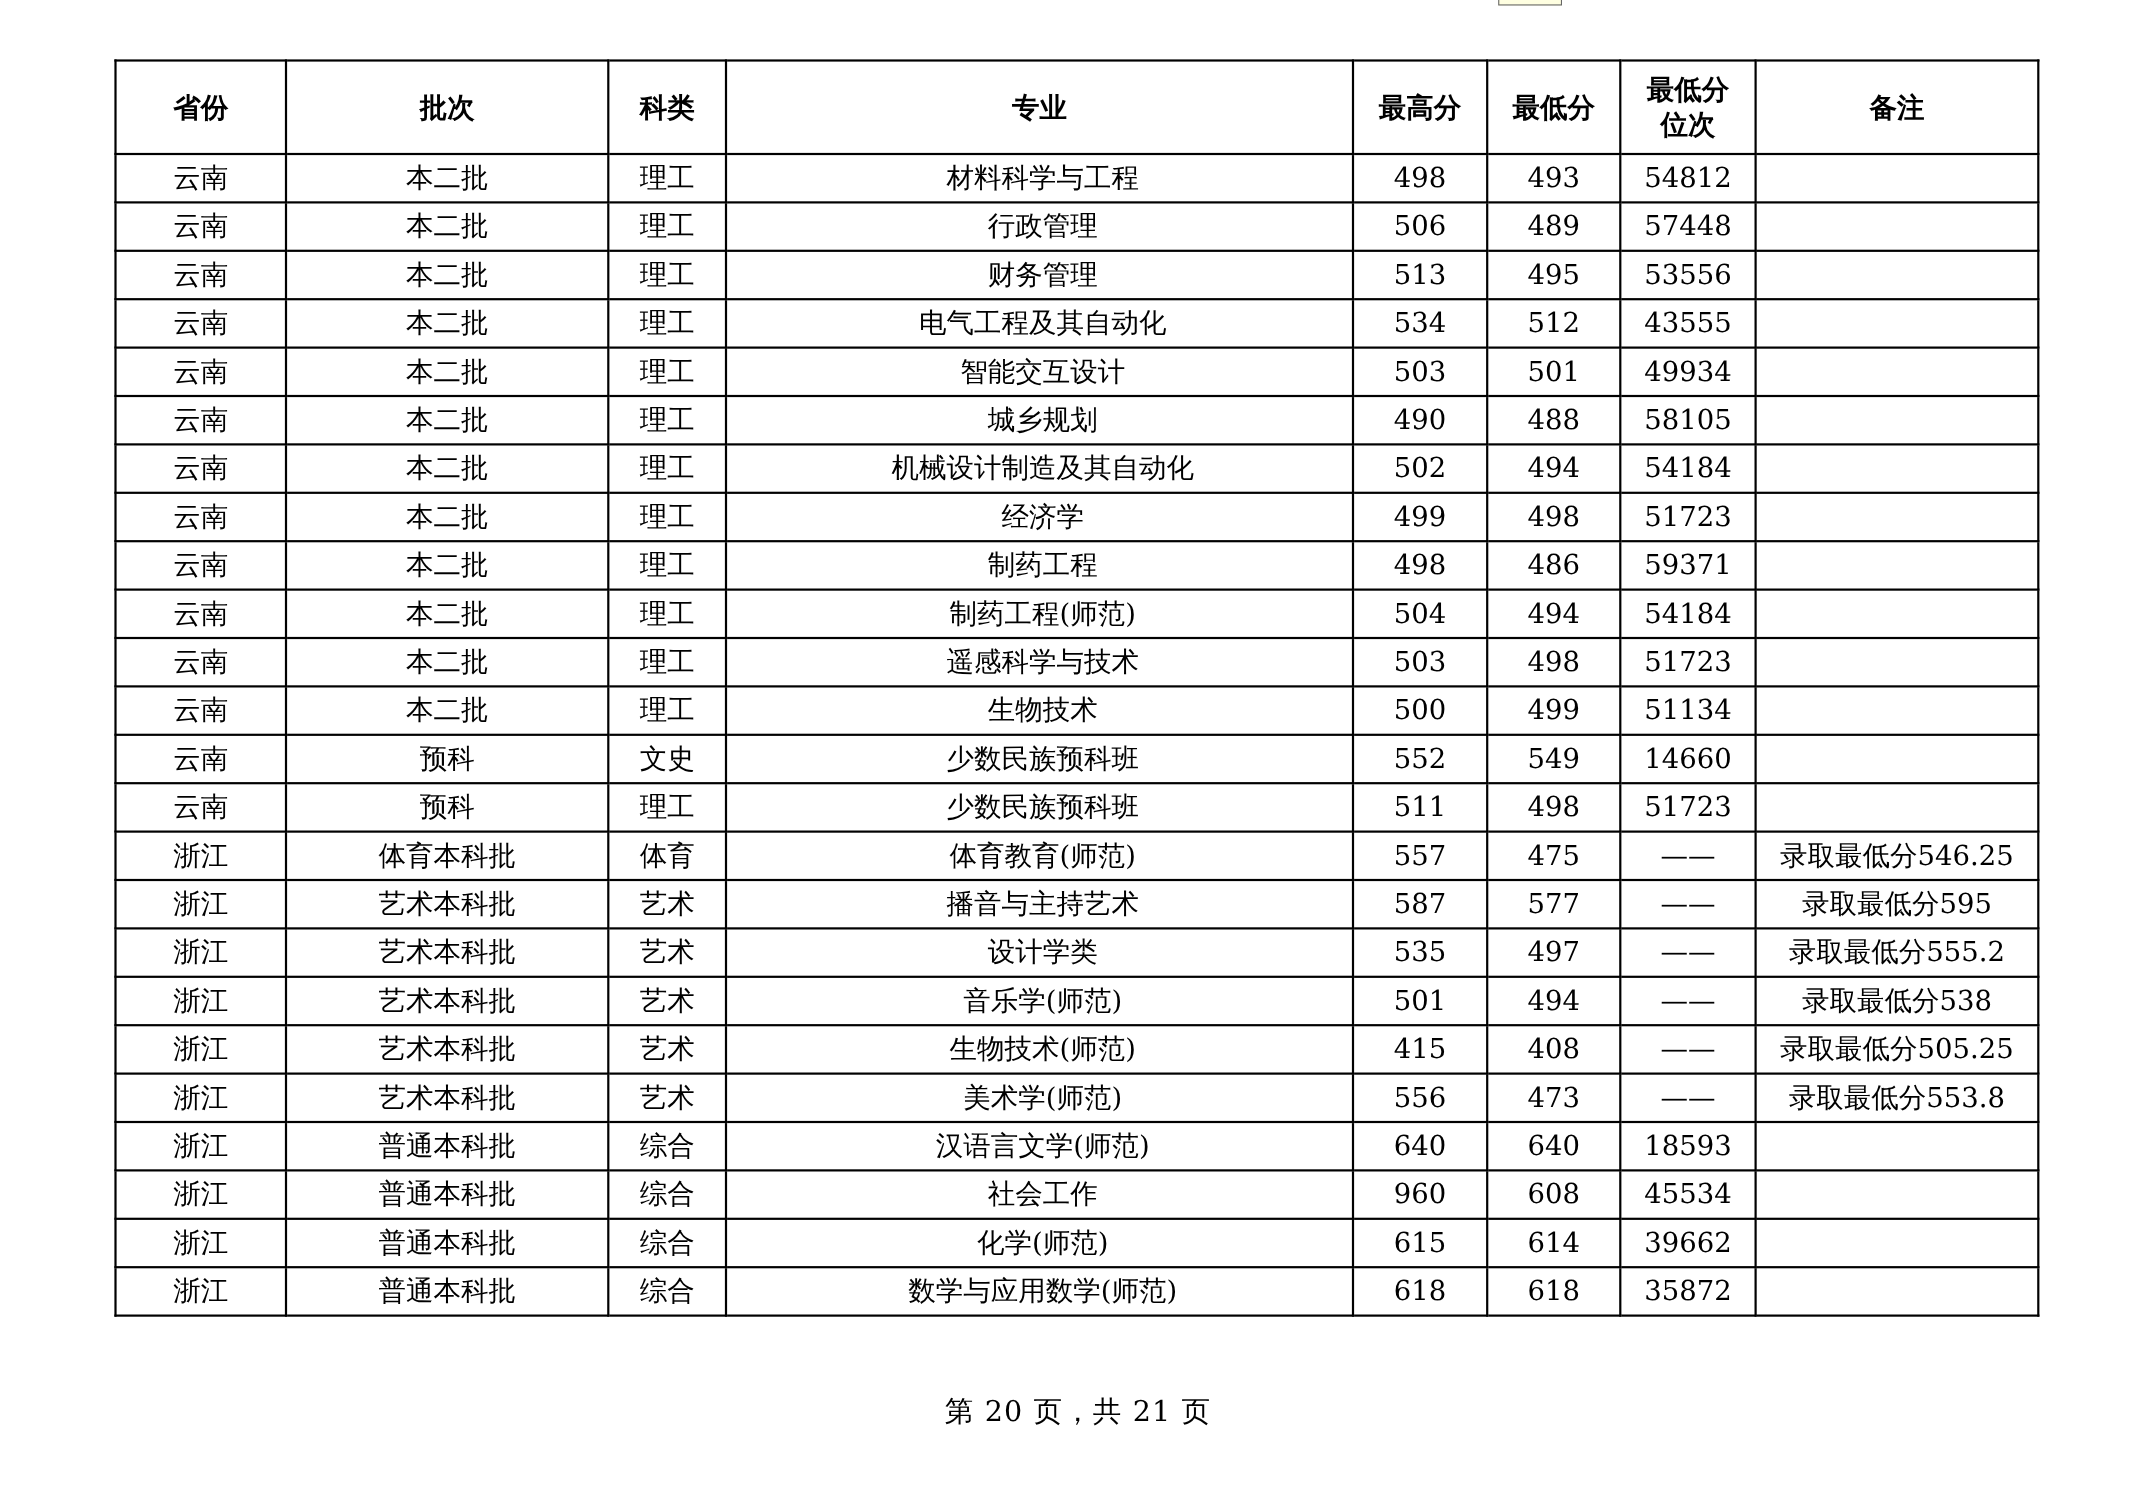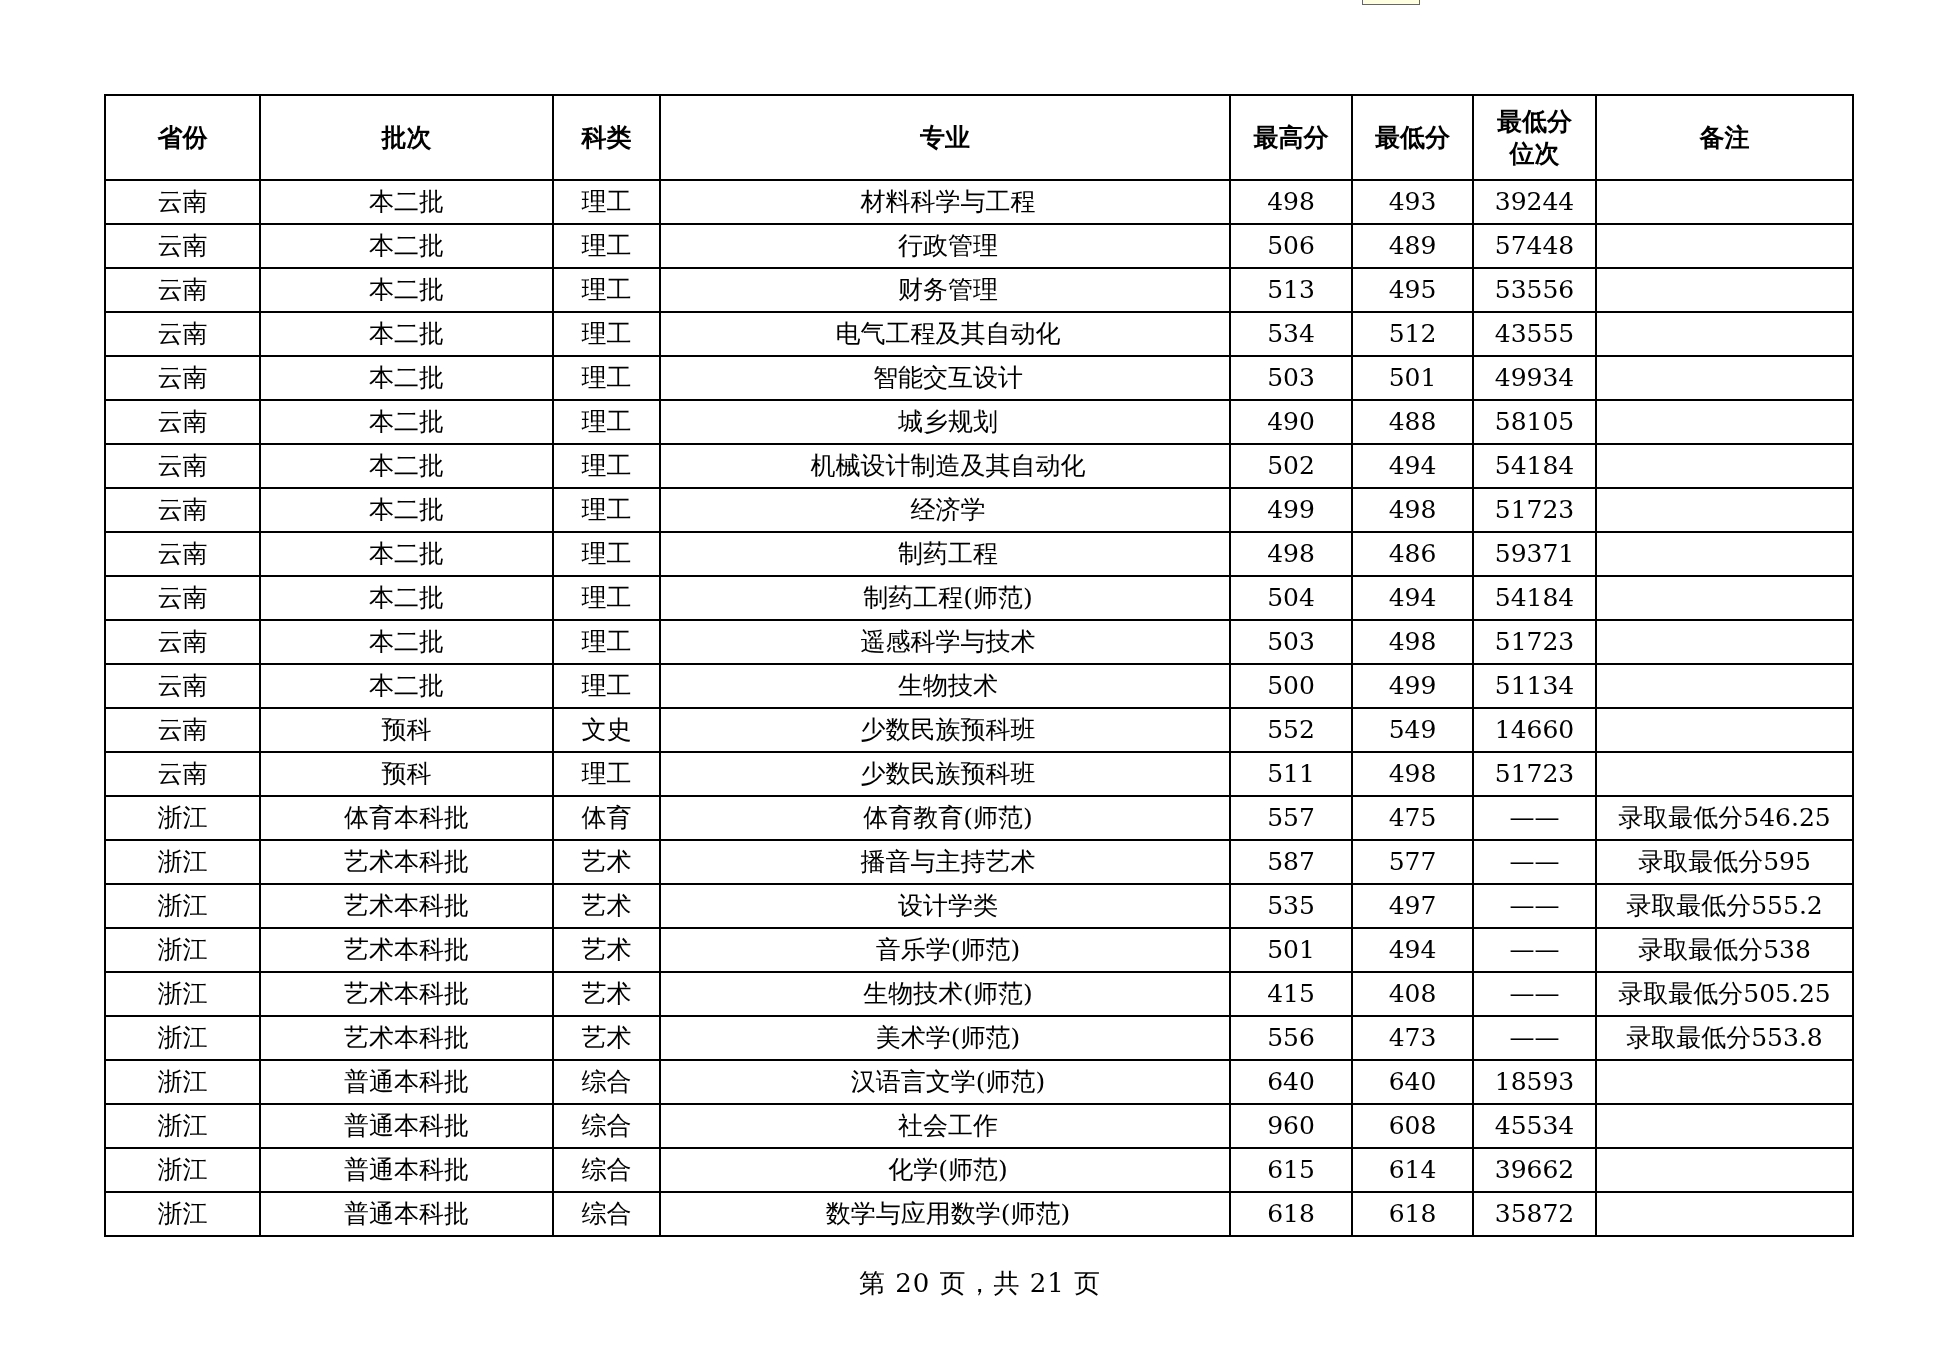--- a/index.html
+++ b/index.html
@@ -25,21 +25,20 @@
       border: 1px solid #666;
       box-sizing: border-box;
     }
     table.admission {
       position: absolute;
       left: 104px;
       top: 54px;
       border-collapse: collapse;
       table-layout: fixed;
       width: 1750px;
-      margin-top: 40px;
     }
     table.admission th,
     table.admission td {
       border: 2.5px solid #000;
       padding: 0;
       overflow: hidden;
       white-space: nowrap;
     }
     table.admission th {
       height: 83px;
@@ -109,21 +108,21 @@
     </tr>
   </thead>
   <tbody id="rows">
       <tr>
         <td>云南</td>
         <td>本二批</td>
         <td>理工</td>
         <td class="major">材料科学与工程</td>
         <td>498</td>
         <td>493</td>
-        <td>39244</td>
+        <td>54812</td>
         <td></td>
       </tr>
       <tr>
         <td>云南</td>
         <td>本二批</td>
         <td>理工</td>
         <td class="major">行政管理</td>
         <td>506</td>
         <td>489</td>
         <td>57448</td>

